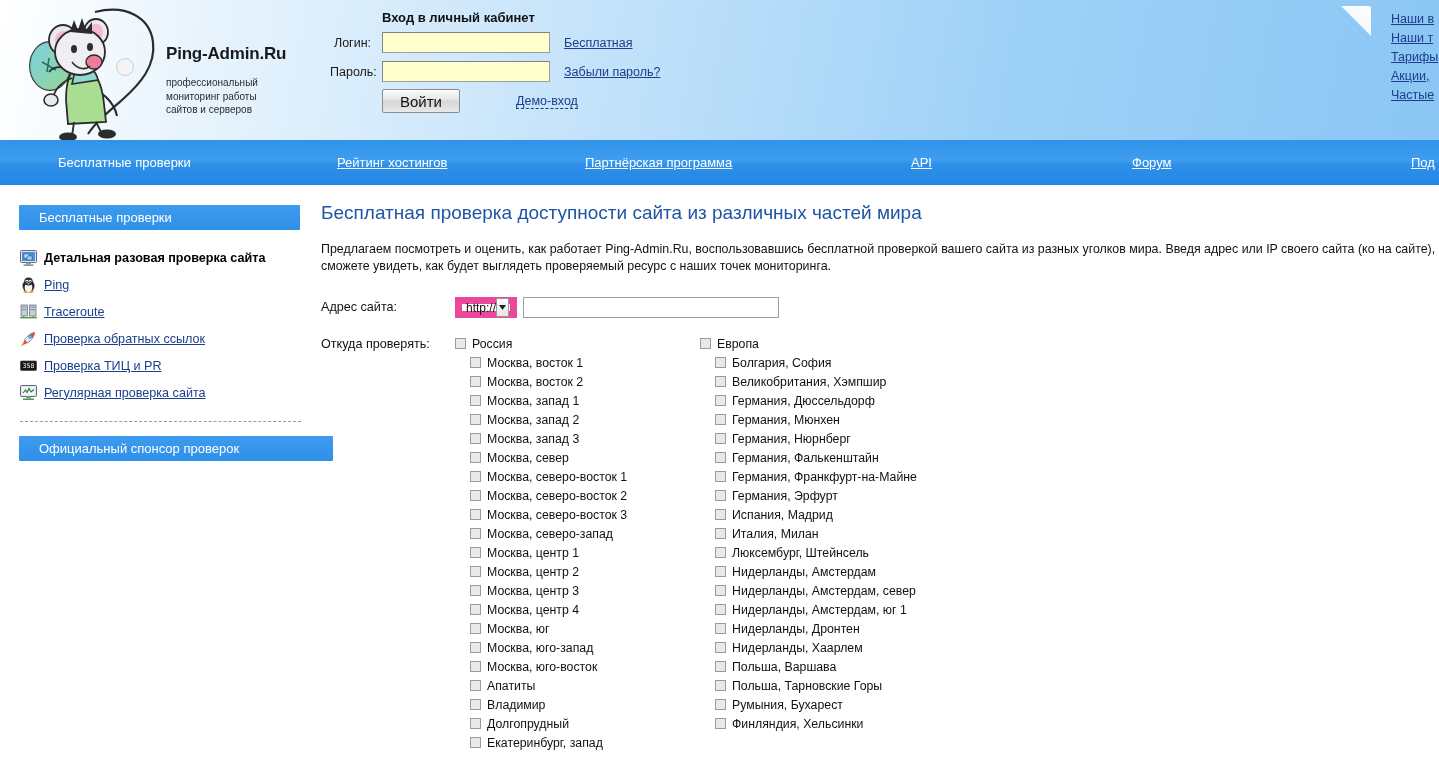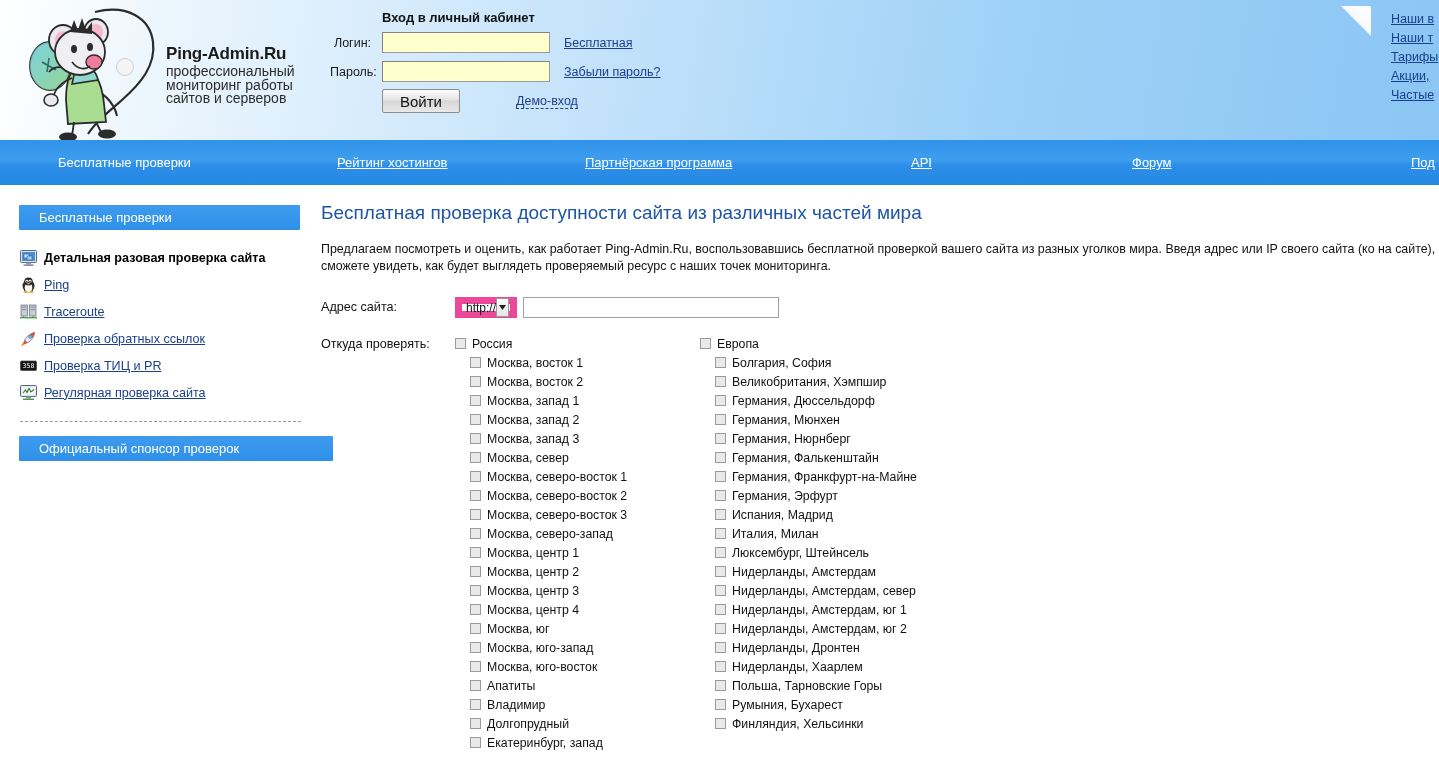--- a/index.html
+++ b/index.html
@@ -19,21 +19,21 @@
     overflow: hidden;
   }
   
   #mascot { position: absolute; left: 22px; top: 4px; width: 150px; height: 136px; }
   
   #brand { position: absolute; left: 166px; top: 44px; }
   #brand-name {
     font-size: 17px; font-weight: bold; color: #1a1a1a; line-height: 20px;
     letter-spacing: -0.2px;
   }
-  #brand-sub { font-size: 14px; color: #2c2c2c; line-height: 13.5px; margin-top: 1px; }
+  #brand-sub { font-size: 10px; color: #2c2c2c; line-height: 13.5px; margin-top: 12px; }
 
   
   #login-block { position: absolute; left: 330px; top: 10px; width: 340px; }
   #login-title {
     font-size: 13px; font-weight: bold; color: #111; margin-left: 52px; margin-bottom: 6px;
   }
   .login-row { display: flex; align-items: center; margin-bottom: 6px; height: 23px; }
   .login-label {
     width: 52px; text-align: center; padding-right: 7px;
     font-size: 12.5px; color: #1a1a1a;
@@ -549,29 +549,29 @@
             <div class="cb-row child-row">
                 <span class="cb"></span>
                 <span class="cb-label">Нидерланды, Амстердам, север</span>
               </div>
             <div class="cb-row child-row">
                 <span class="cb"></span>
                 <span class="cb-label">Нидерланды, Амстердам, юг 1</span>
               </div>
             <div class="cb-row child-row">
                 <span class="cb"></span>
-                <span class="cb-label">Нидерланды, Амстердам, юг 2</span>
-              </div>
-            <div class="cb-row child-row">
-                <span class="cb"></span>
                 <span class="cb-label">Нидерланды, Дронтен</span>
               </div>
             <div class="cb-row child-row">
                 <span class="cb"></span>
                 <span class="cb-label">Нидерланды, Хаарлем</span>
+              </div>
+            <div class="cb-row child-row">
+                <span class="cb"></span>
+                <span class="cb-label">Польша, Варшава</span>
               </div>
             <div class="cb-row child-row">
                 <span class="cb"></span>
                 <span class="cb-label">Польша, Тарновские Горы</span>
               </div>
             <div class="cb-row child-row">
                 <span class="cb"></span>
                 <span class="cb-label">Румыния, Бухарест</span>
               </div>
             <div class="cb-row child-row">

